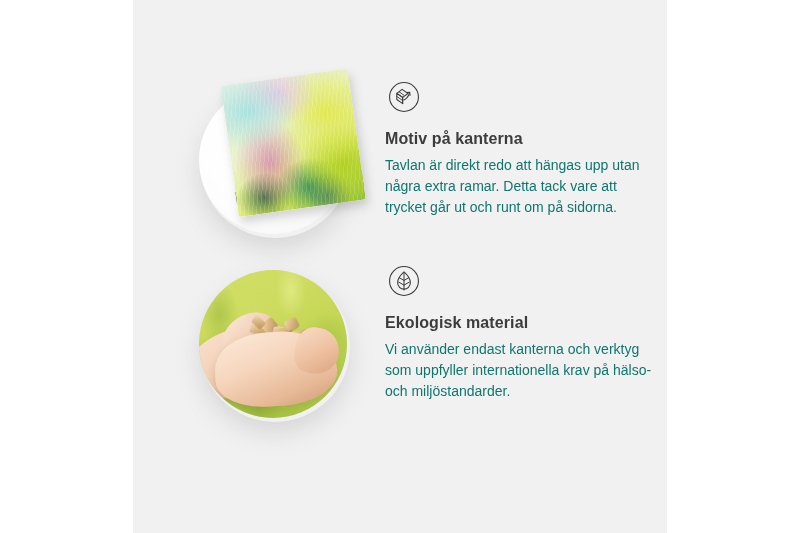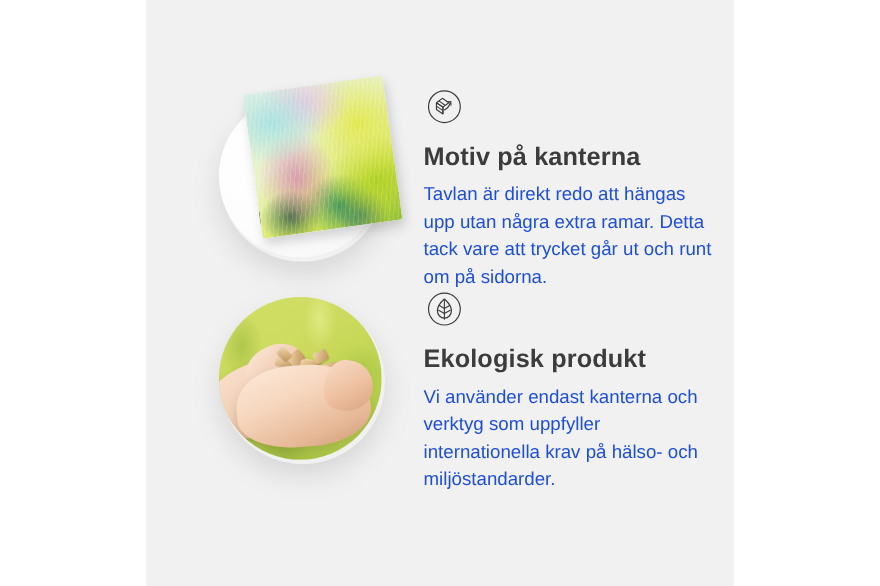--- a/index.html
+++ b/index.html
@@ -219,31 +219,31 @@
   }
   .feature-icon circle,
   .feature-icon path,
   .feature-icon line,
   .feature-icon polyline {
     vector-effect: non-scaling-stroke;
   }
 
   .feature-title {
     margin: 13px 0 0 0;
-    font-size: 23px;
+    font-size: 16px;
     font-weight: bold;
     color: #3c3c3c;
     letter-spacing: 0.1px;
     line-height: 1.2;
   }
   .feature-body {
     margin: 7px 0 0 0;
-    font-size: 17px;
+    font-size: 14px;
     font-weight: normal;
-    color: #1d4ed8;
+    color: #0f766e;
     line-height: 1.48;
     max-width: 268px;
   }
 </style>
 </head>
 <body>
 
 <div id="screen">
 
   <div id="stage">
@@ -310,19 +310,19 @@
         <svg class="feature-icon" viewBox="0 0 40 40" fill="none">
           <circle cx="20" cy="20" r="15.2" stroke="#3c3c3c" stroke-width="1.1"></circle>
           <path d="M20 10.4 C24.6 14.4 26.7 18.2 26.7 21.6 C26.7 25.6 23.7 28.6 20 28.6
                    C16.3 28.6 13.3 25.6 13.3 21.6 C13.3 18.2 15.4 14.4 20 10.4 Z" stroke="#3c3c3c" stroke-width="1.1" stroke-linejoin="round"></path>
           <path d="M20 11.8 L20 29.6" stroke="#3c3c3c" stroke-width="1.0" stroke-linecap="round"></path>
           <path d="M20 19.4 L15.1 16.6" stroke="#3c3c3c" stroke-width="1.0" stroke-linecap="round"></path>
           <path d="M20 19.4 L24.9 16.6" stroke="#3c3c3c" stroke-width="1.0" stroke-linecap="round"></path>
           <path d="M20 24.3 L14.5 21.2" stroke="#3c3c3c" stroke-width="1.0" stroke-linecap="round"></path>
           <path d="M20 24.3 L25.5 21.2" stroke="#3c3c3c" stroke-width="1.0" stroke-linecap="round"></path>
         </svg>
-        <p class="feature-title">Ekologisk produkt</p>
+        <p class="feature-title">Ekologisk material</p>
         <p class="feature-body">Vi använder endast kanterna och verktyg som uppfyller internationella krav på hälso- och miljöstandarder.</p>
       </div>
     </div>
 
   </div>
 </div>
 
 </body></html>

